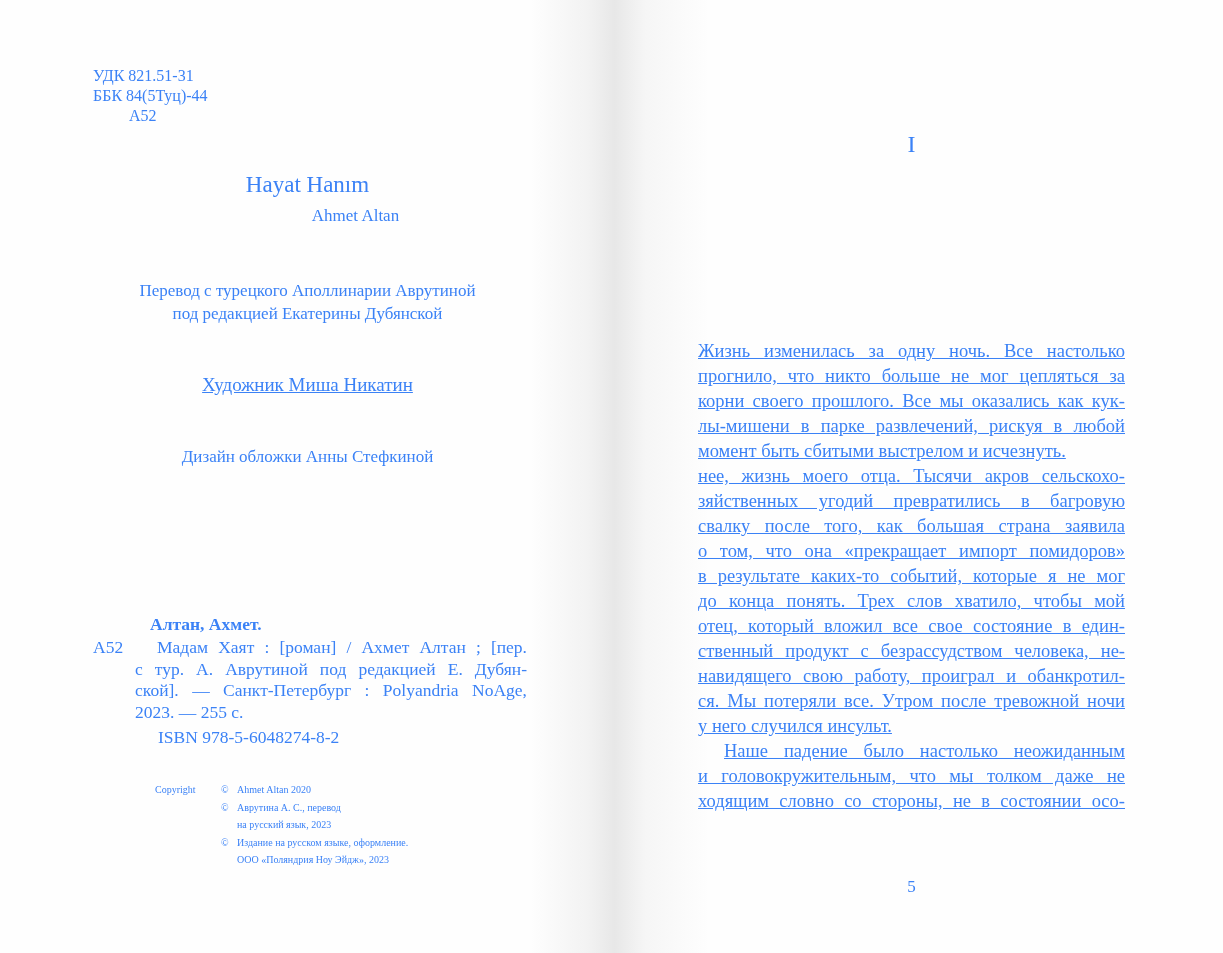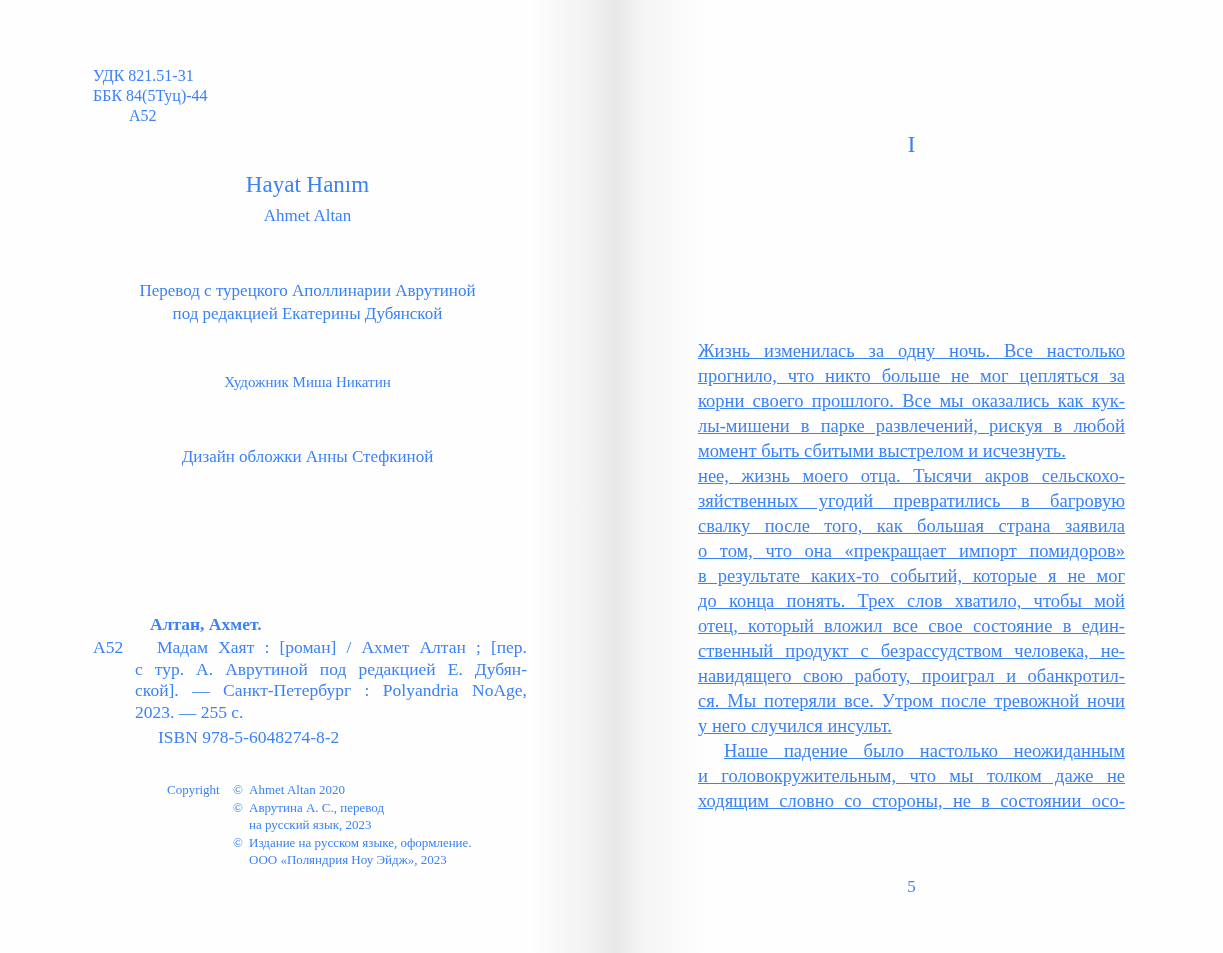--- a/index.html
+++ b/index.html
@@ -24,34 +24,34 @@
       rgba(90,90,90,0.05) 64%,
       rgba(90,90,90,0)    100%);
     pointer-events: none;
   }
 
   
   .udk-block { left: 93px; top: 66px; font-size: 16px; line-height: 20px; }
   .udk-block .indented { padding-left: 36px; }
 
   .title-block  { left: 0; top: 172px; width: 615px; text-align: center; font-size: 23px; }
-  .author-block { left: 0; top: 206px; width: 615px; text-align: center; font-size: 17px; }
+  .author-block { left: 0; top: 206px; width: 615px; text-align: center; font-size: 17px; padding-left: 48px; }
 
   .translation-block { left: 0; top: 279px; width: 615px; text-align: center; font-size: 17px; line-height: 23px; }
-  .artist-block      { left: 0; top: 374px; width: 615px; text-align: center; font-size: 15px; }
+  .artist-block      { left: 0; top: 374px; width: 615px; text-align: center; font-size: 19px; text-decoration: underline; }
   .cover-block       { left: 0; top: 447px; width: 615px; text-align: center; font-size: 17px; }
 
   .catalog-heading { left: 150px; top: 614px; font-size: 17.5px; font-weight: bold; }
   .catalog-code    { left: 93px;  top: 637px; font-size: 17.5px; }
   .catalog-lines   { left: 135px; top: 637px; width: 392px; font-size: 17.5px; line-height: 21.5px; }
   .catalog-lines .first { padding-left: 22px; }
 
   .isbn-line { left: 158px; top: 727px; font-size: 17.5px; }
 
-  .copyright-block { left: 167px; top: 781px; font-size: 13px; line-height: 17.5px; }
+  .copyright-block { left: 155px; top: 781px; font-size: 10px; line-height: 17.5px; }
   .cr-row   { display: flex; }
   .cr-label { width: 66px; }
   .cr-sym   { width: 16px; }
   .cr-text  { flex: 1; }
 
   
   .chapter-num { left: 698px; top: 131px; width: 427px; text-align: center; font-size: 24px; }
   .body-text   { left: 698px; top: 339px; width: 427px; font-size: 18.5px; line-height: 25px; text-decoration: underline; }
   .page-num    { left: 698px; top: 877px; width: 427px; text-align: center; font-size: 17px; }
 

